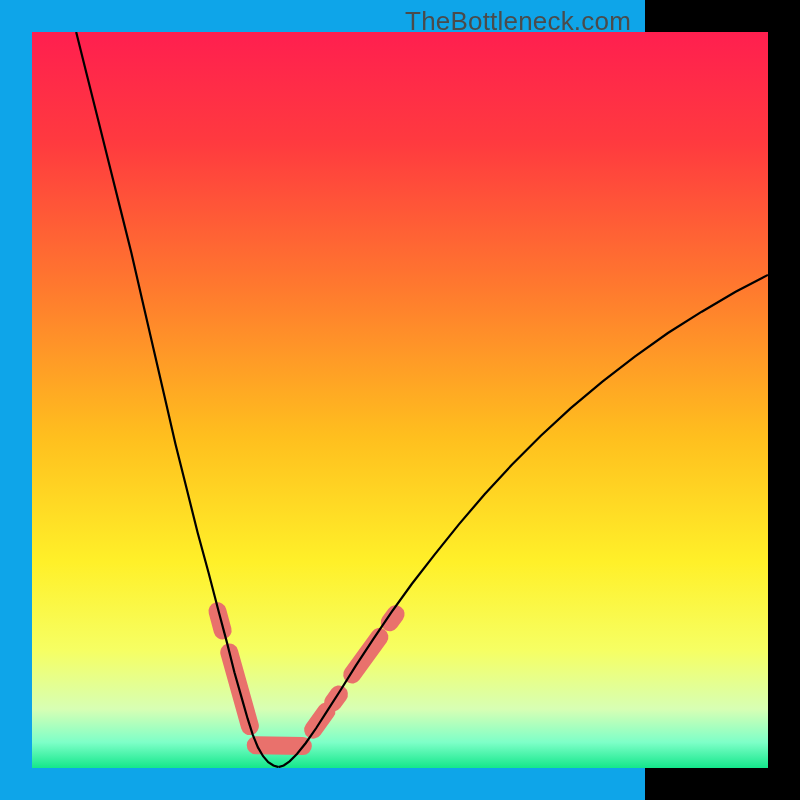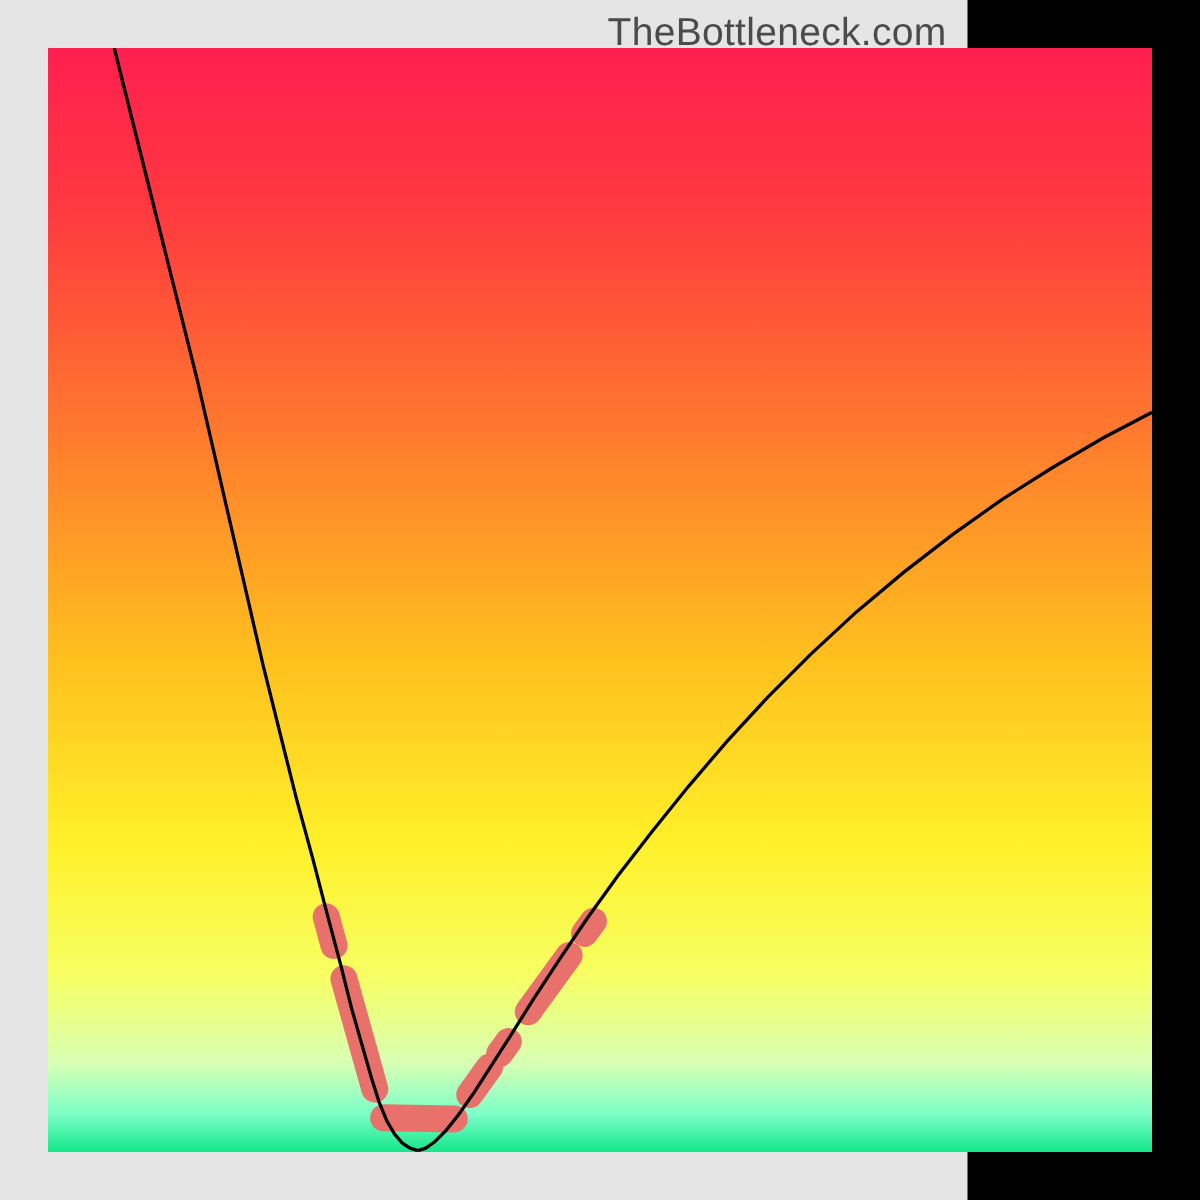--- a/index.html
+++ b/index.html
@@ -10,21 +10,21 @@
     overflow: hidden;
     background: #000;
     font-family: Arial, Helvetica, sans-serif;
   }
   .frame {
     position: absolute;
     left: 0;
     top: 0;
     width: 645px;
     height: 800px;
-    background: #e5e5e5;
+    background: #0ea5e9;
   }
   .plot-area {
     position: absolute;
     left: 32px;
     top: 32px;
     width: 736px;
     height: 736px;
   }
   .gradient-bg {
     position: absolute;

